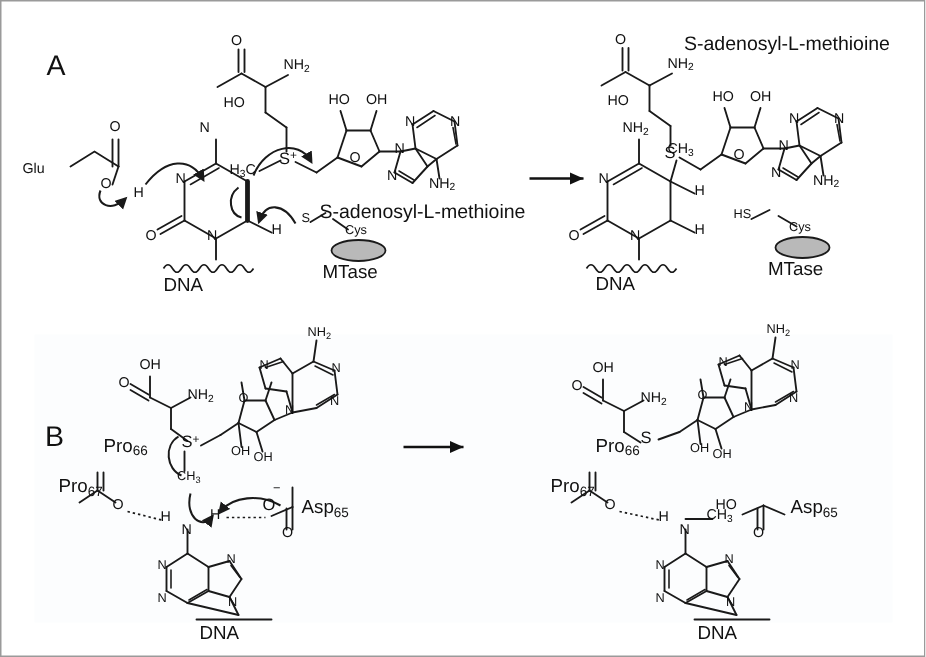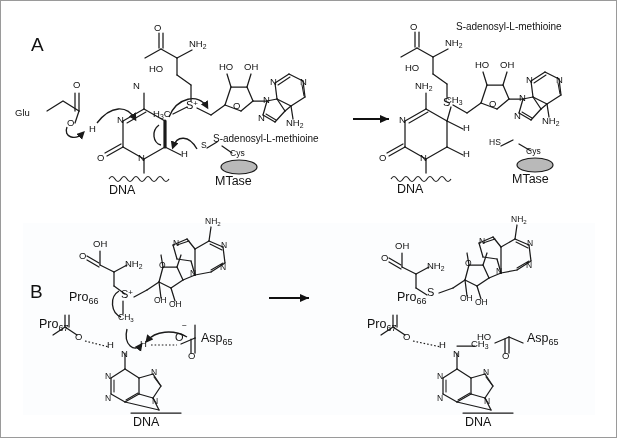--- a/index.html
+++ b/index.html
@@ -14,21 +14,21 @@
     position:absolute;font-size:19px;color:#111;font-family:"Liberation Sans",sans-serif;
   }
   .panelB-bg{
     position:absolute;left:22px;top:222px;width:572px;height:192px;
     background:#fcfdfe;
   }
   .lbl{
     position:absolute;color:#111;font-family:"Liberation Sans",sans-serif;
     white-space:nowrap;line-height:1;
   }
-  .t15{font-size:10px;}
+  .t15{font-size:13px;}
   .t13{font-size:12.5px;}
   .t11{font-size:11px;}
   .t10{font-size:9.5px;}
   .t9{font-size:8.5px;}
   .sub{font-size:0.72em;vertical-align:-0.28em;}
   .sup{font-size:0.72em;vertical-align:0.42em;}
   svg{position:absolute;left:0;top:0;overflow:visible;}
   svg .bond{stroke:#1a1a1a;stroke-width:1.25;fill:none;stroke-linecap:round;}
   svg .bondt{stroke:#1a1a1a;stroke-width:1.05;fill:none;stroke-linecap:round;}
   svg .thick{stroke:#1a1a1a;stroke-width:3.2;fill:none;stroke-linecap:round;}

